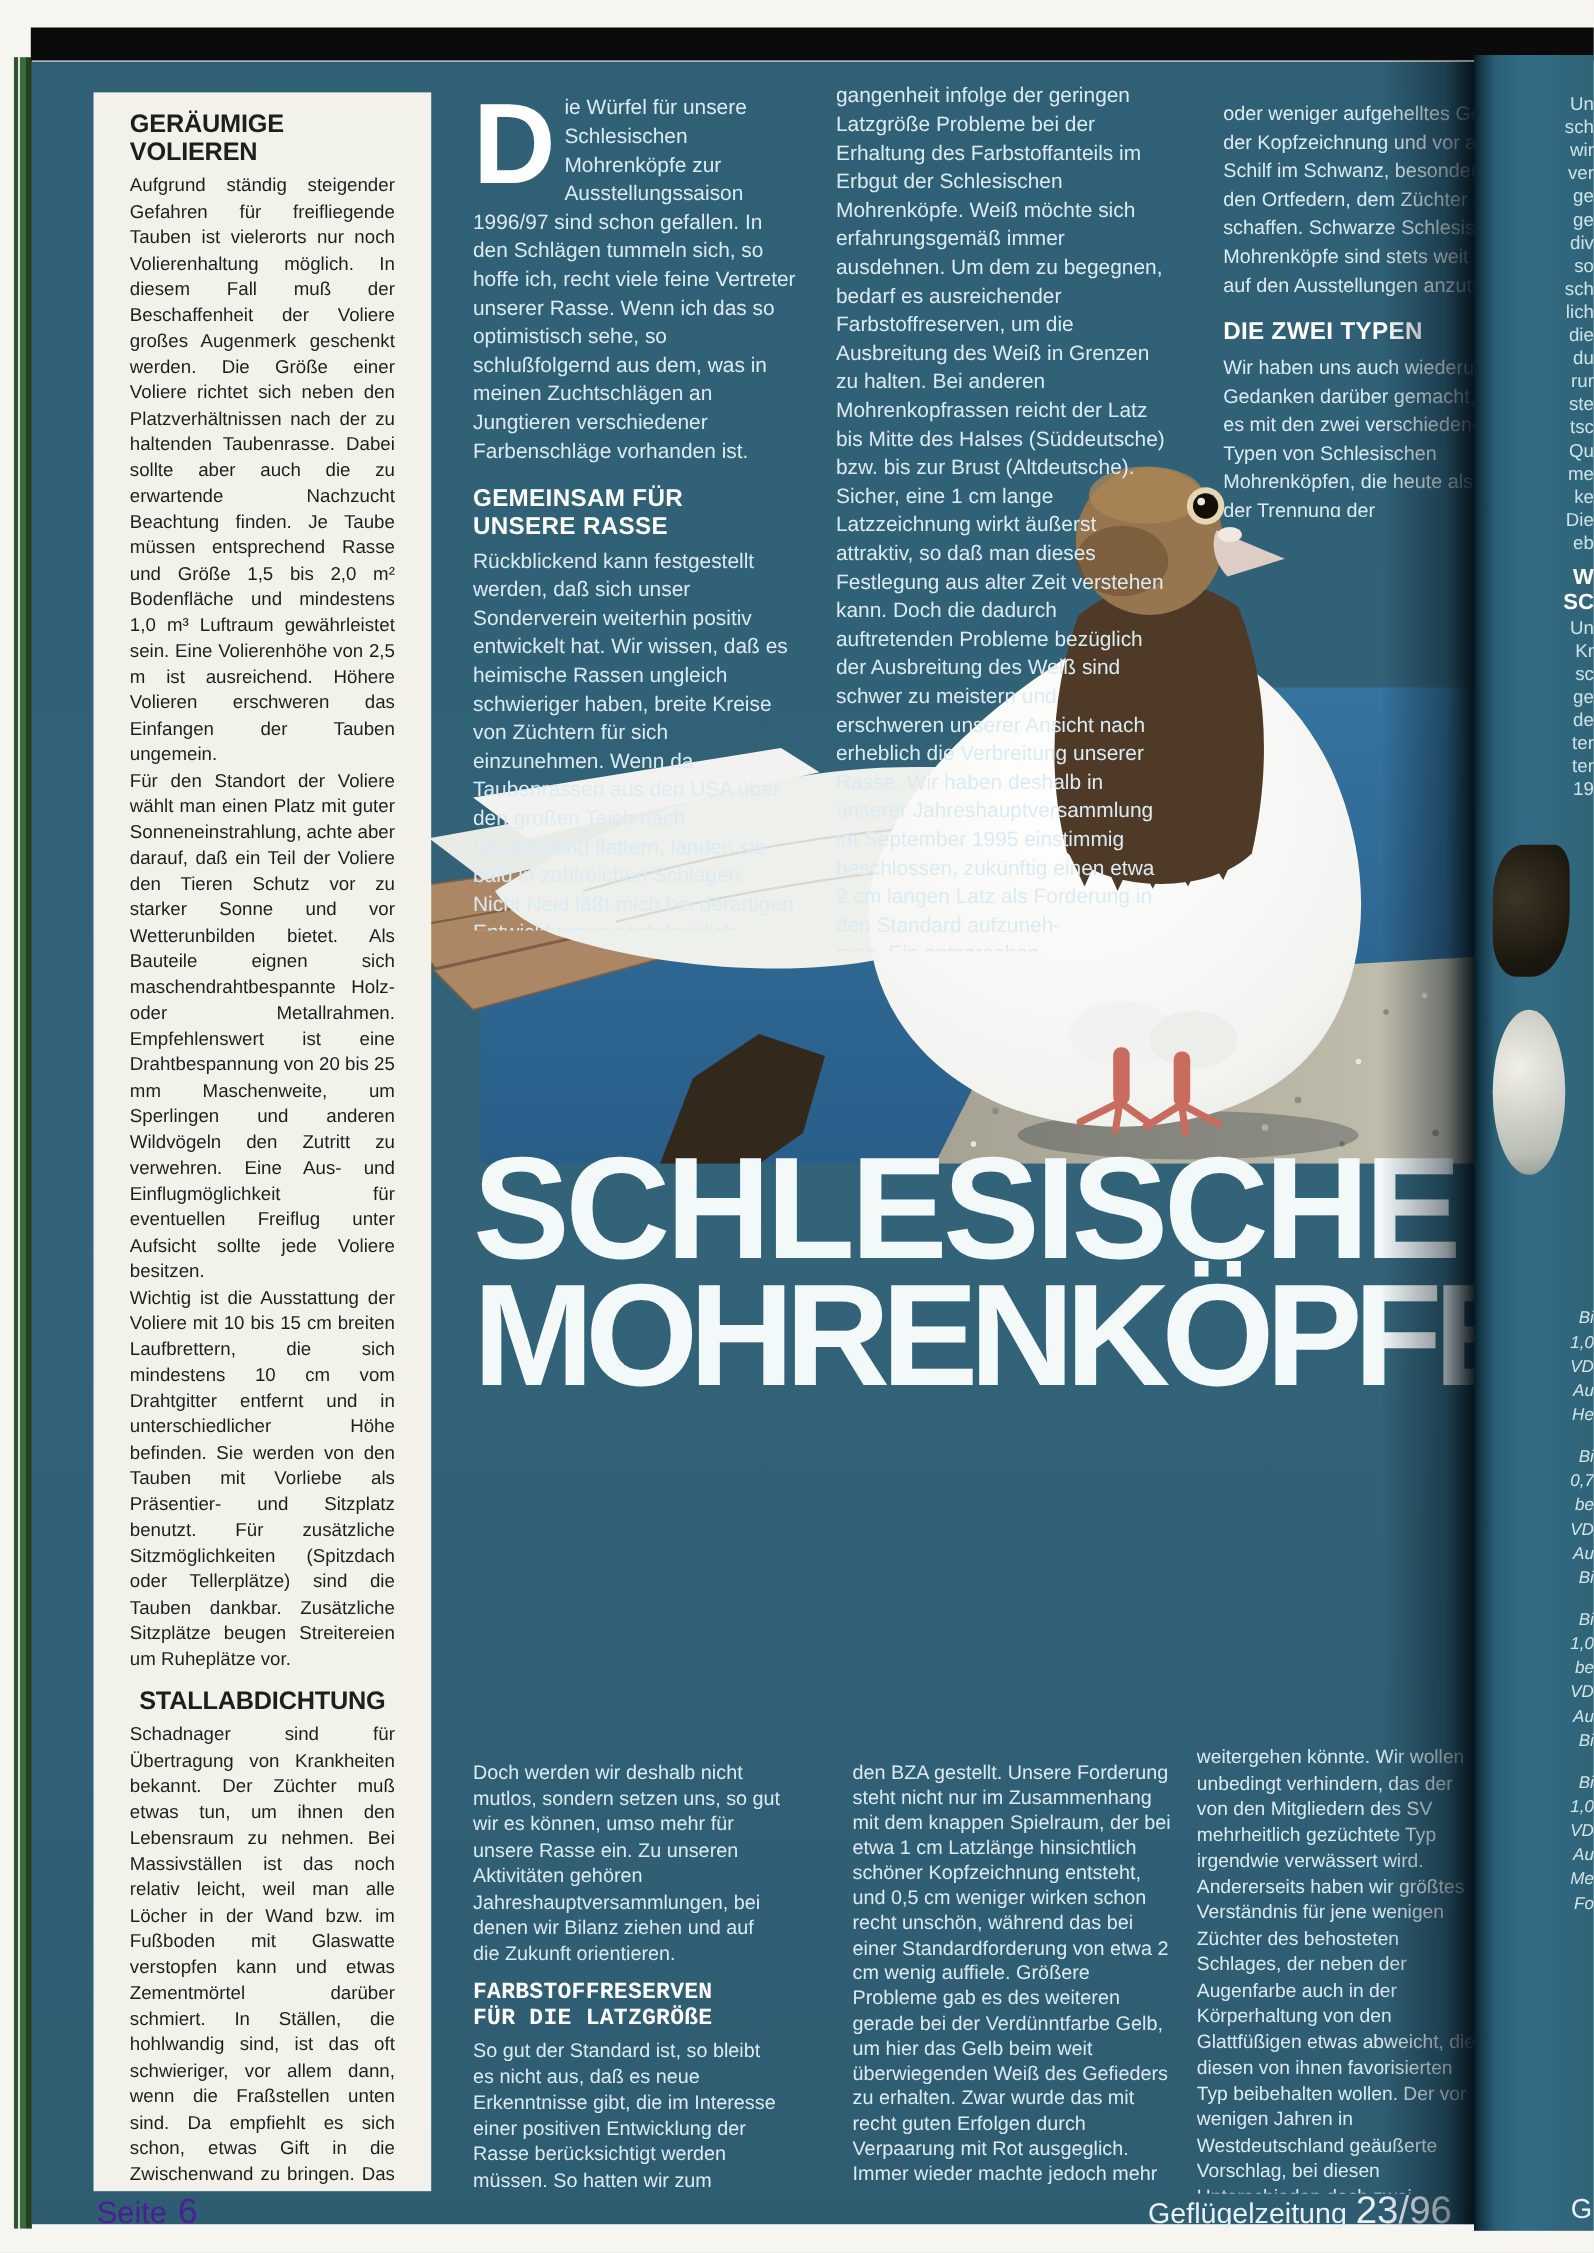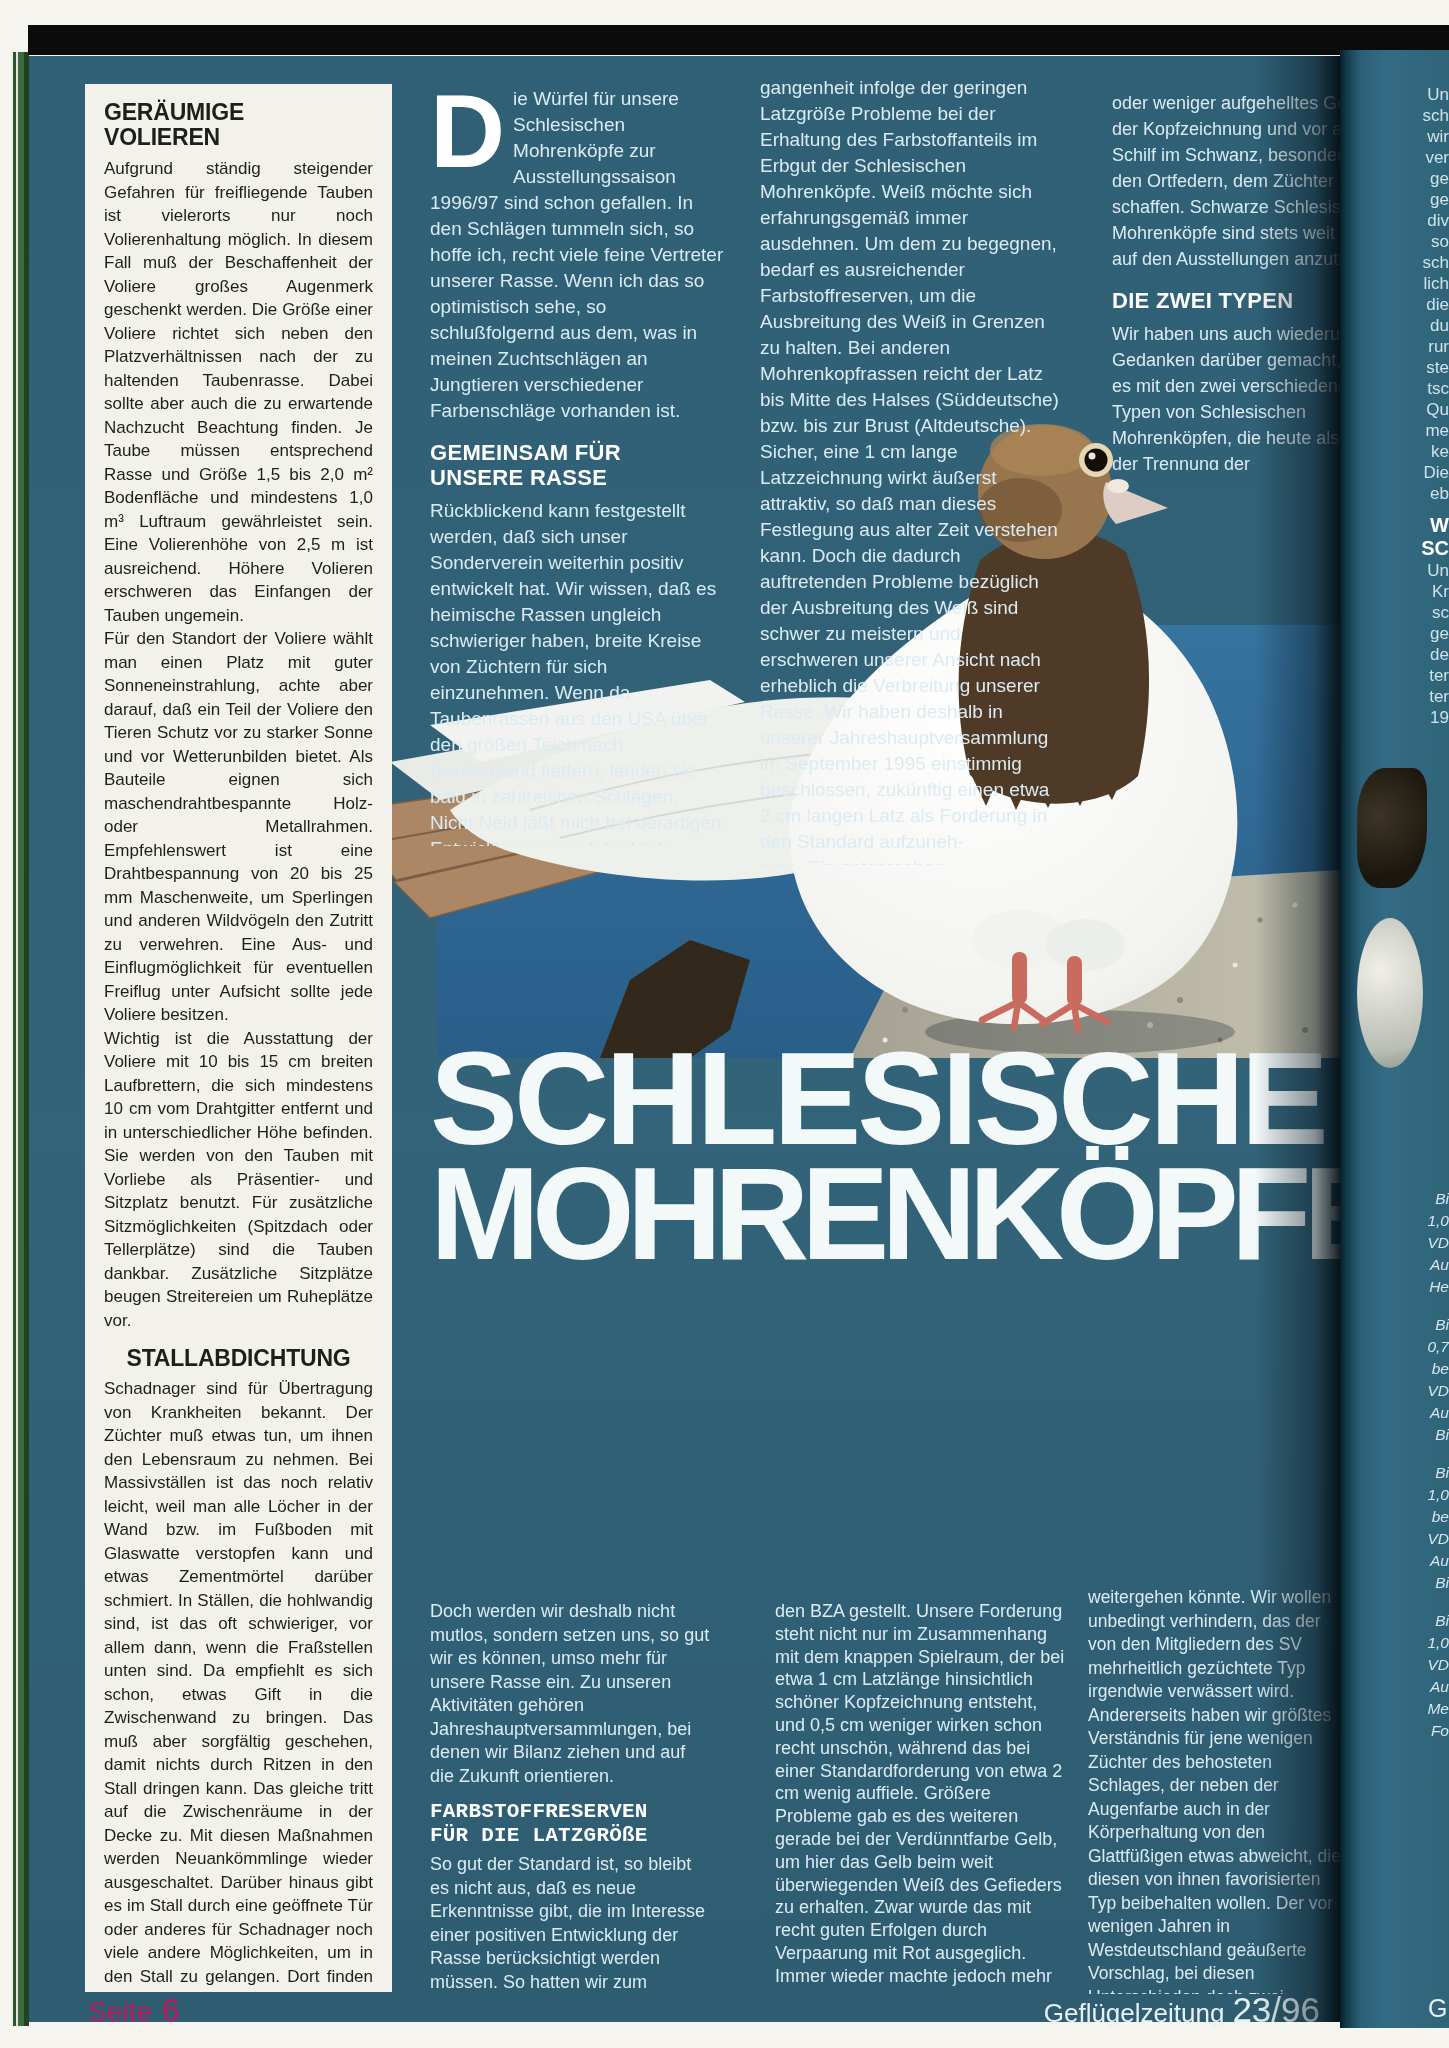--- a/index.html
+++ b/index.html
@@ -19,21 +19,21 @@
   .frag{font-size:17px;line-height:21px;white-space:nowrap;}
   .f-b{font-size:20px;line-height:23px;font-weight:bold;color:#fff;white-space:nowrap;}
   .f-i{font-size:15.5px;line-height:22px;font-style:italic;white-space:nowrap;color:#d6e6ec;}
   .f-sp{width:100%;}
   .f-blob1{width:70px;border-radius:40% 20% 50% 30%;background:radial-gradient(circle at 30% 40%,#3c3526,#1c170e 70%);}
   .f-blob2{width:66px;border-radius:50%;background:radial-gradient(circle at 35% 35%,#f0efe8,#b9bdb4 75%,#8e958e);}
   .next-page-g{position:absolute;left:1428px;top:1994px;z-index:60;color:#e7f0f4;font-size:25px;}
 
   
   .article-card{position:absolute;left:85px;top:84px;width:307px;height:1908px;z-index:20;
-    background:#f3f2ea;color:#1e1e1c;box-sizing:border-box;padding:16px 19px;overflow:hidden;}
+    background:#f3f2ea;color:#1e1e1c;box-sizing:border-box;padding:16px 33px;overflow:hidden;}
   .article-card h2{font-size:23px;line-height:25px;margin:0 0 7px;font-weight:bold;white-space:pre-line;letter-spacing:-0.2px;}
   .article-card h2.h2b{margin:14px 0 6px;text-align:center;}
   .article-card p{font-size:17px;line-height:23.5px;margin:0;text-align:justify;}
 
   
   .tcol{position:absolute;z-index:20;color:#dcebf2;}
   .tcol p{margin:0;font-size:19px;line-height:26px;}
   .tcol h3{color:#ffffff;font-weight:bold;font-size:22px;line-height:25px;margin:16px 0 8px;white-space:pre-line;letter-spacing:0.3px;}
   .col-intro{left:430px;top:86px;width:295px;height:760px;overflow:hidden;}
   .drop-cap{float:left;font-size:104px;line-height:82px;font-weight:bold;color:#ffffff;padding:4px 8px 0 0;}
@@ -52,21 +52,21 @@
 
   
   .headline{position:absolute;left:430px;top:1042px;z-index:15;color:#f3f8f9;font-weight:bold;white-space:nowrap;}
   .hl1{font-size:132px;line-height:114px;letter-spacing:-4px;}
   .hl2{font-size:132px;line-height:116px;letter-spacing:-8px;}
 
   
   .pigeon-photo{position:absolute;left:330px;top:380px;z-index:10;}
 
   
-  .footer-page{position:absolute;left:88px;top:1992px;z-index:20;color:#be185d;font-size:28px;}
+  .footer-page{position:absolute;left:88px;top:1992px;z-index:20;color:#4c1d95;font-size:28px;}
   .footer-page .num{font-size:32px;padding-left:10px;}
   .footer-mag{position:absolute;left:1020px;top:1990px;width:300px;text-align:right;z-index:20;color:#e8f1f5;font-size:26px;}
   .footer-mag .issue{font-size:35px;padding-left:8px;}
 </style>
 </head>
 <body>
 
 <div class="canvas">
 
   <div class="magazine-page"></div>

